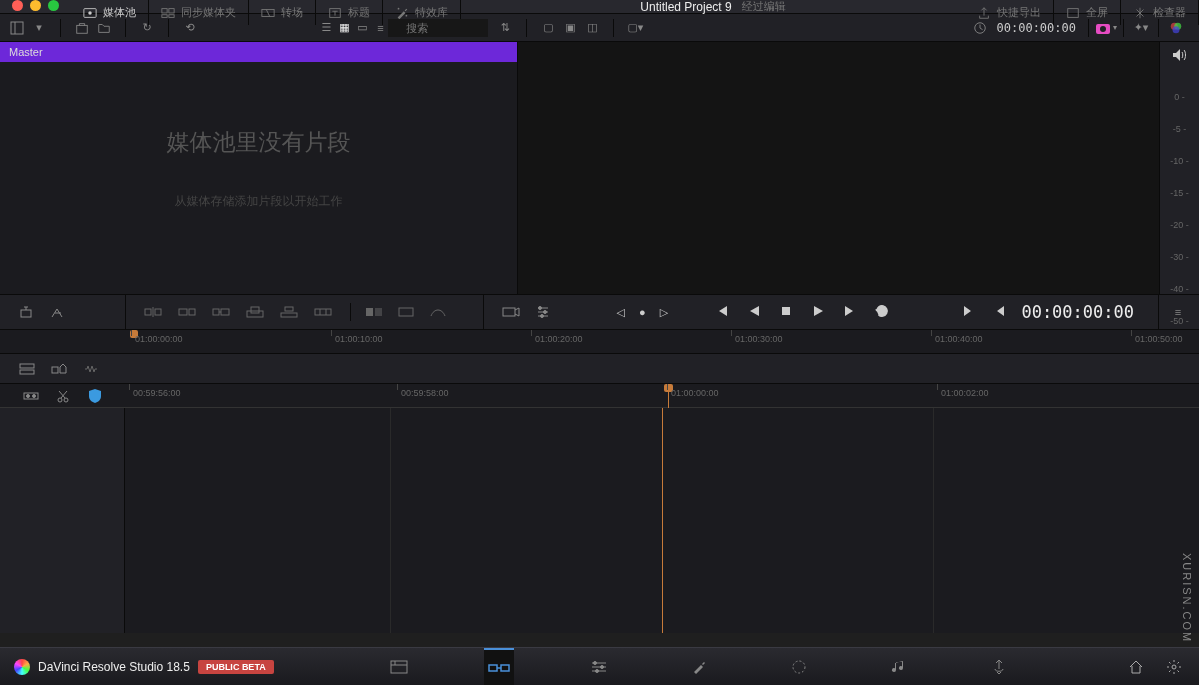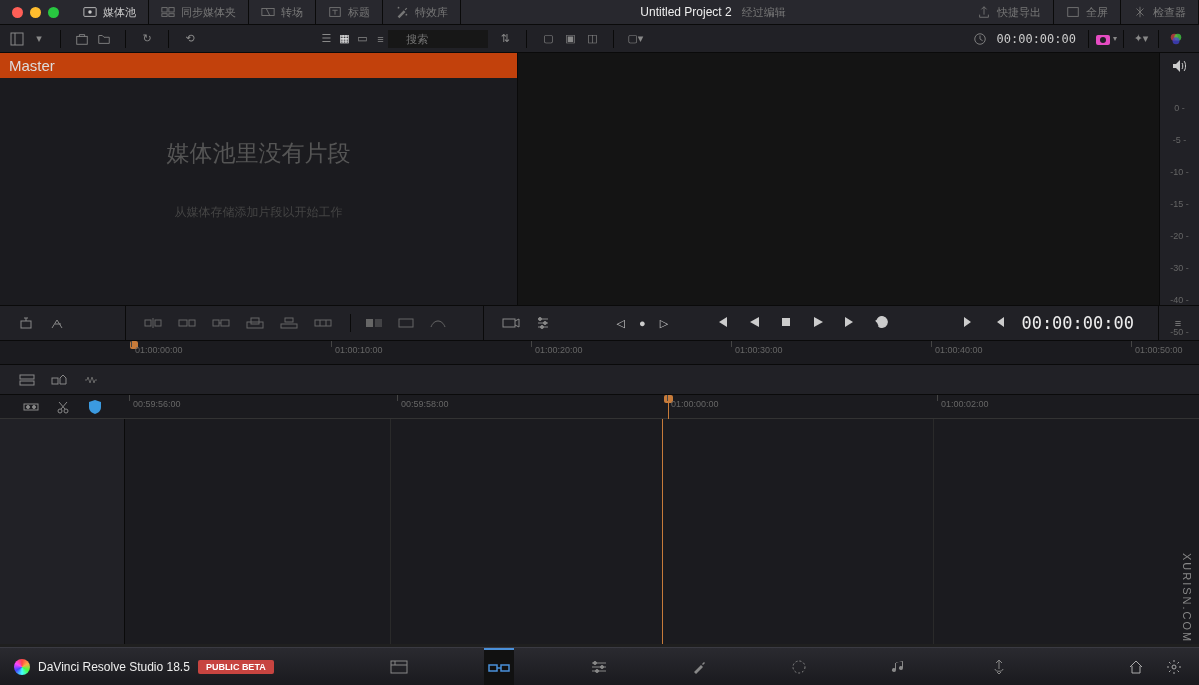--- a/index.html
+++ b/index.html
@@ -1,17 +1,17 @@
 <!DOCTYPE html>
 <html><head>
 <meta charset="utf-8">
 <style>
 * { margin: 0; padding: 0; box-sizing: border-box; font-family: -apple-system, "Helvetica Neue", Arial, sans-serif; }
 body { background: #1f1f1f; color: #999; font-size: 11px; width: 1199px; height: 685px; overflow: hidden; position: relative; }
-.titlebar { height: 25px; background: #28282e; display: flex; align-items: center; border-bottom: 1px solid #0a0a0a; }
+.titlebar { height: 14px; background: #28282e; display: flex; border-bottom: 1px solid #0a0a0a; }
 .traffic { display: flex; gap: 7px; padding: 0 12px; }
 .dot { width: 11px; height: 11px; border-radius: 50%; }
 .dot.r { background: #ff5f57; } .dot.y { background: #febc2e; } .dot.g { background: #28c840; }
 .tb-btn { display: flex; align-items: center; gap: 6px; padding: 0 12px; height: 25px; color: #ccc; border-right: 1px solid #0a0a0a; cursor: pointer; }
 .tb-btn.inactive { color: #777; }
 .tb-btn svg { width: 14px; height: 14px; }
 .tb-center { flex: 1; display: flex; justify-content: center; align-items: center; gap: 10px; }
 .proj-title { color: #eee; font-size: 12px; font-weight: 500; }
 .proj-sub { color: #777; }
 .tb-right { display: flex; }
@@ -21,21 +21,21 @@
 .tb2-sep { width: 1px; height: 18px; background: #0a0a0a; margin: 0 4px; }
 .view-btns { display: flex; gap: 2px; }
 .view-btn { width: 16px; height: 14px; display: flex; align-items: center; justify-content: center; color: #888; cursor: pointer; }
 .view-btn.active { color: #eee; }
 .search { background: #171717; color: #888; border: none; padding: 2px 18px; width: 100px; height: 18px; font-size: 11px; }
 .tc-display { font-family: monospace; color: #ccc; font-size: 12px; padding: 0 8px; }
 .icon-btn { width: 26px; height: 20px; display: flex; align-items: center; justify-content: center; cursor: pointer; color: #888; }
 .icon-btn.pink svg { fill: #e64cc3; }
 .main { display: flex; height: 252px; }
 .media-pool { width: 518px; background: #1b1b1f; border-right: 1px solid #0a0a0a; position: relative; }
-.master-lbl { padding: 4px 9px; color: #ddd; font-size: 15px; background: #c2410c; }
+.master-lbl { padding: 4px 9px; color: #ddd; font-size: 11px; background: #6d28d9; }
 .empty-msg { position: absolute; top: 50%; left: 50%; transform: translate(-50%, -50%); text-align: center; }
 .empty-title { font-size: 23px; color: #555; margin-bottom: 35px; }
 .empty-sub { font-size: 12px; color: #444; }
 .viewer { flex: 1; background: #141414; position: relative; }
 .audio-meters { width: 40px; background: #212126; border-left: 1px solid #0a0a0a; }
 .meter-scale { display: flex; flex-direction: column; align-items: center; padding-top: 6px; gap: 22px; font-size: 9px; color: #666; }
 .speaker-icon { color: #ccc; margin-bottom: 6px; }
 .transport-bar { height: 36px; background: #212126; border-top: 1px solid #0a0a0a; border-bottom: 1px solid #0a0a0a; display: flex; align-items: center; }
 .trans-left { width: 125px; display: flex; gap: 12px; padding: 0 18px; }
 .trans-tools { display: flex; gap: 16px; padding: 0 18px; }
@@ -115,21 +115,21 @@
   </div>
   <div class="tb-btn inactive">
     <svg viewBox="0 0 16 16" fill="currentColor">
         <path d="M3 13 L10 6 L12 8 L5 15z M11 5l2-2 1 1-2 2z"></path>
         <circle cx="4" cy="3" r="1"></circle>
         <circle cx="13" cy="11" r="1"></circle>
       </svg>
     <span>特效库</span>
   </div>
   <div class="tb-center">
-    <span class="proj-title">Untitled Project 2</span>
+    <span class="proj-title">Untitled Project 9</span>
     <span class="proj-sub">经过编辑</span>
   </div>
   <div class="tb-right">
     <div class="tb-btn inactive">
       <svg viewBox="0 0 16 16" fill="none" stroke="currentColor">
           <path d="M8 11V2M5 5l3-3 3 3M3 11v3h10v-3"></path>
         </svg>
       <span>快捷导出</span>
     </div>
     <div class="tb-btn inactive">

